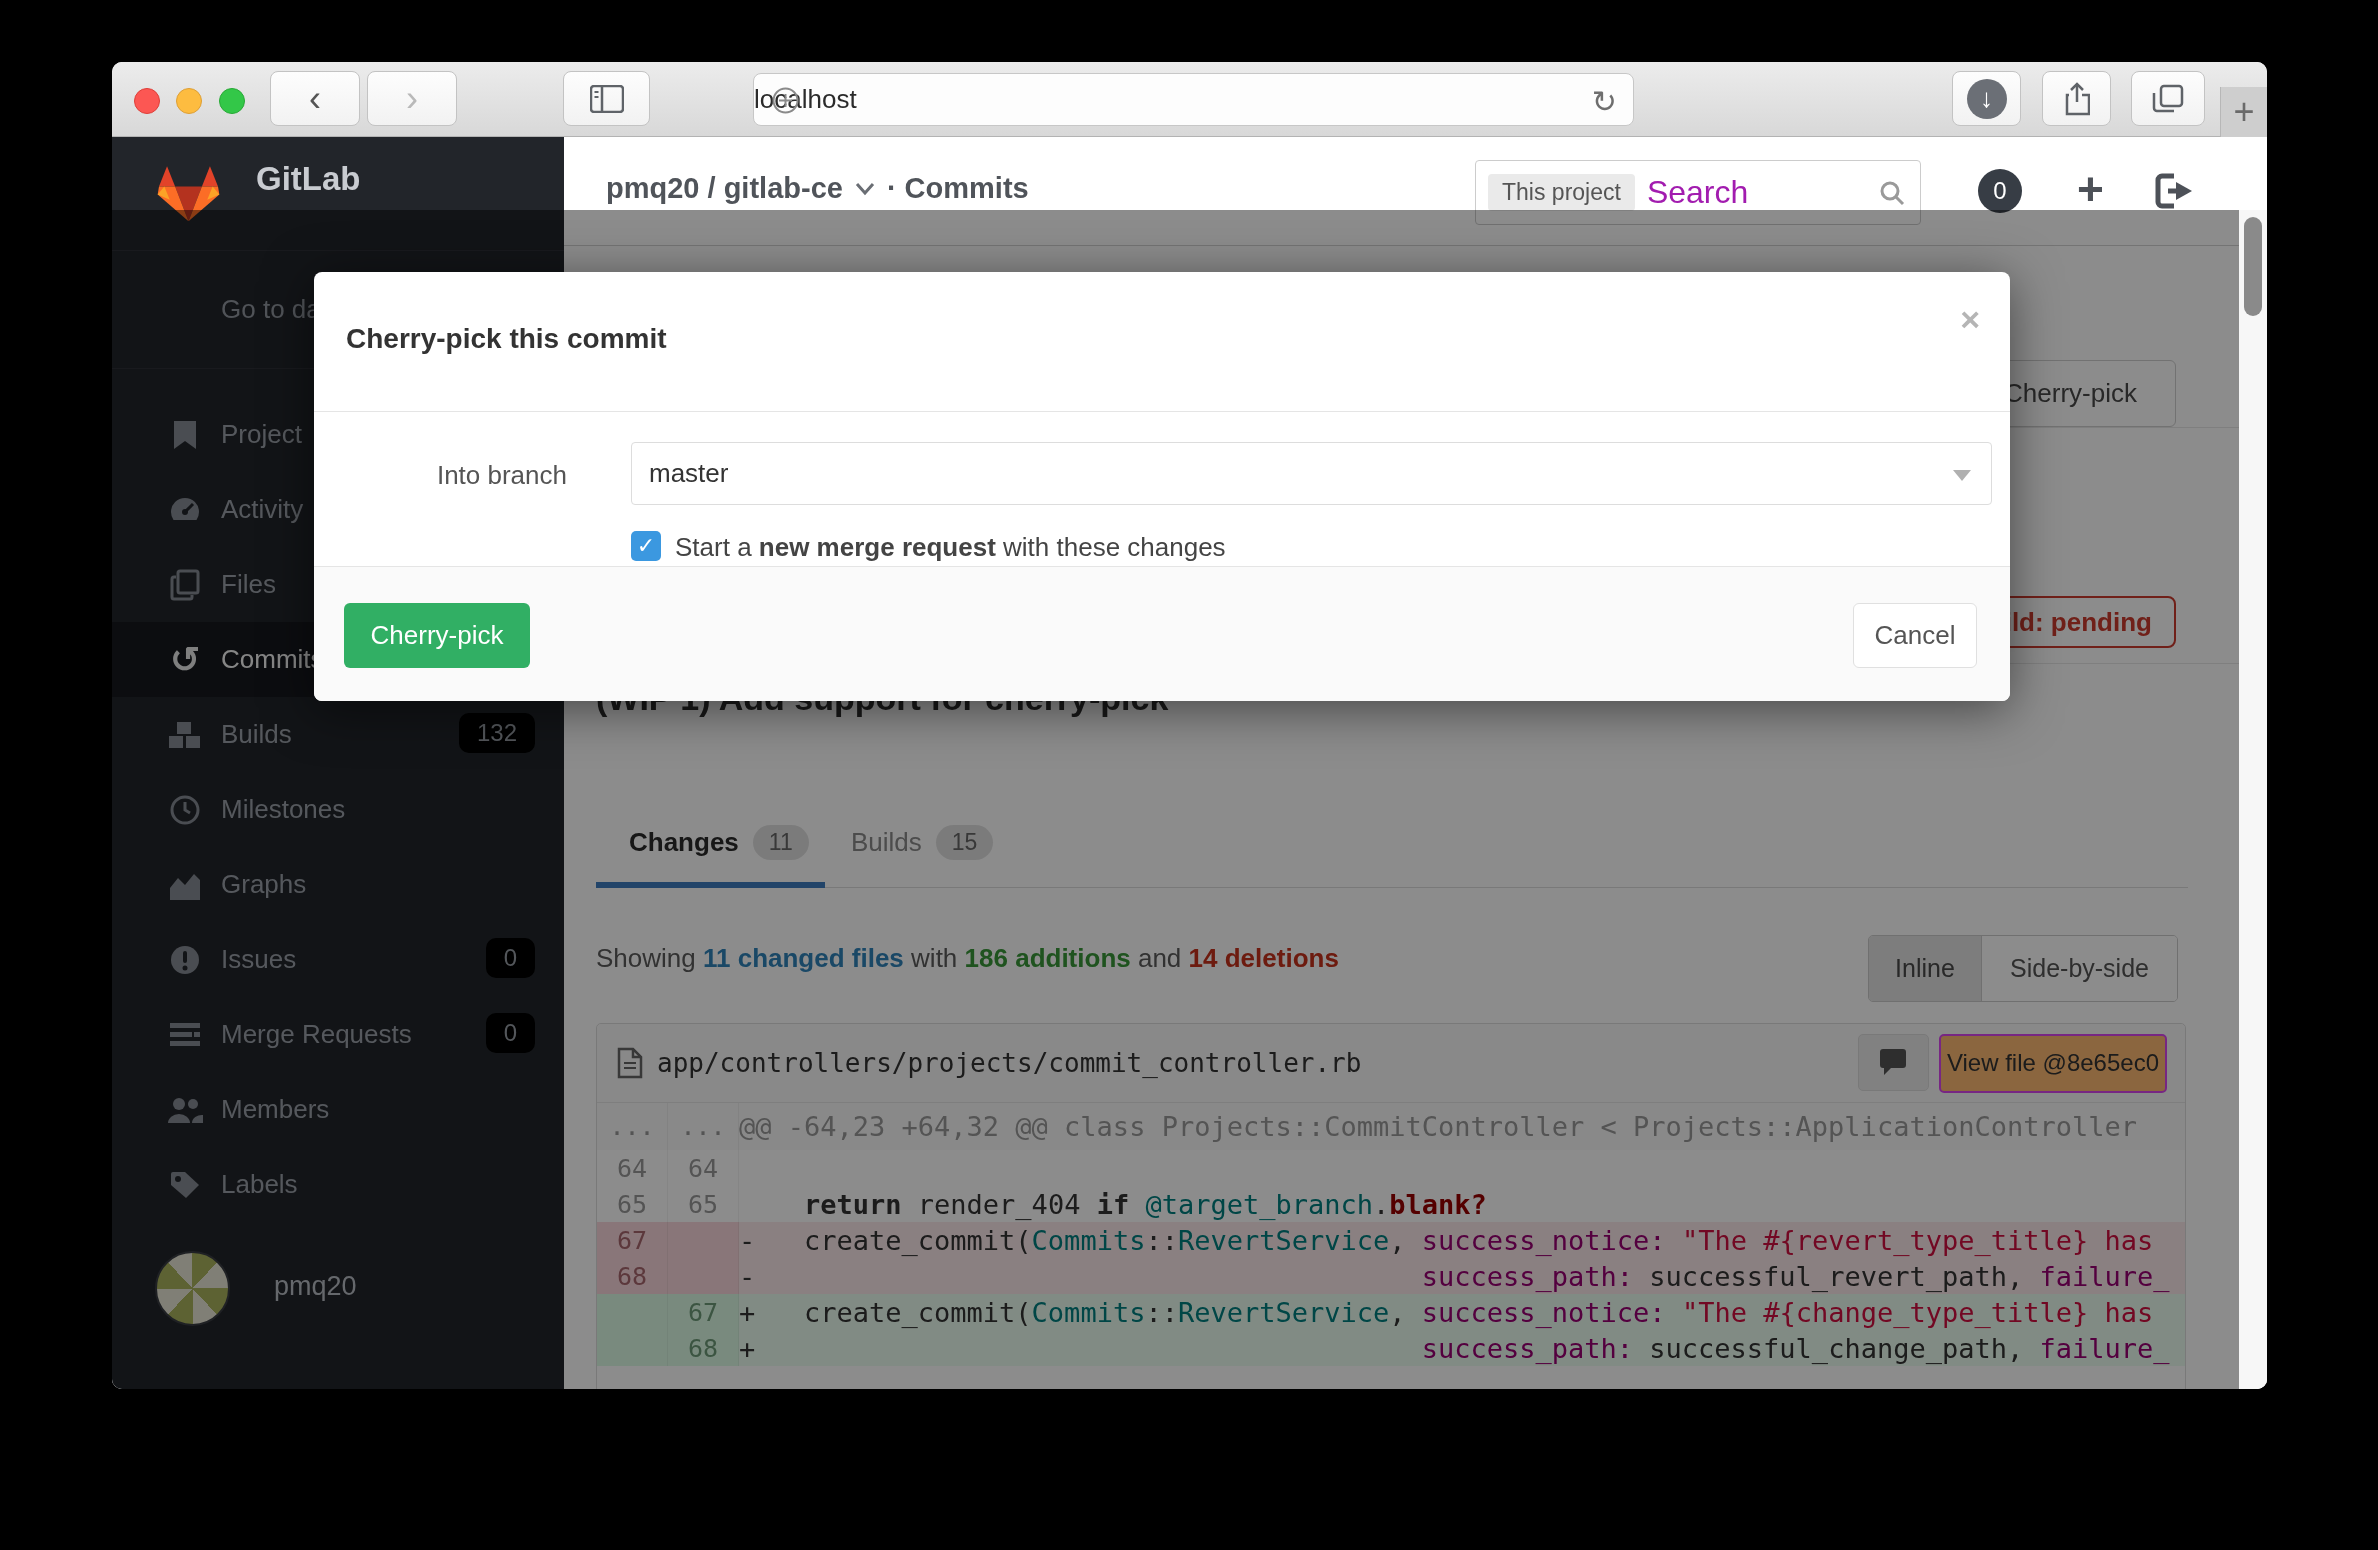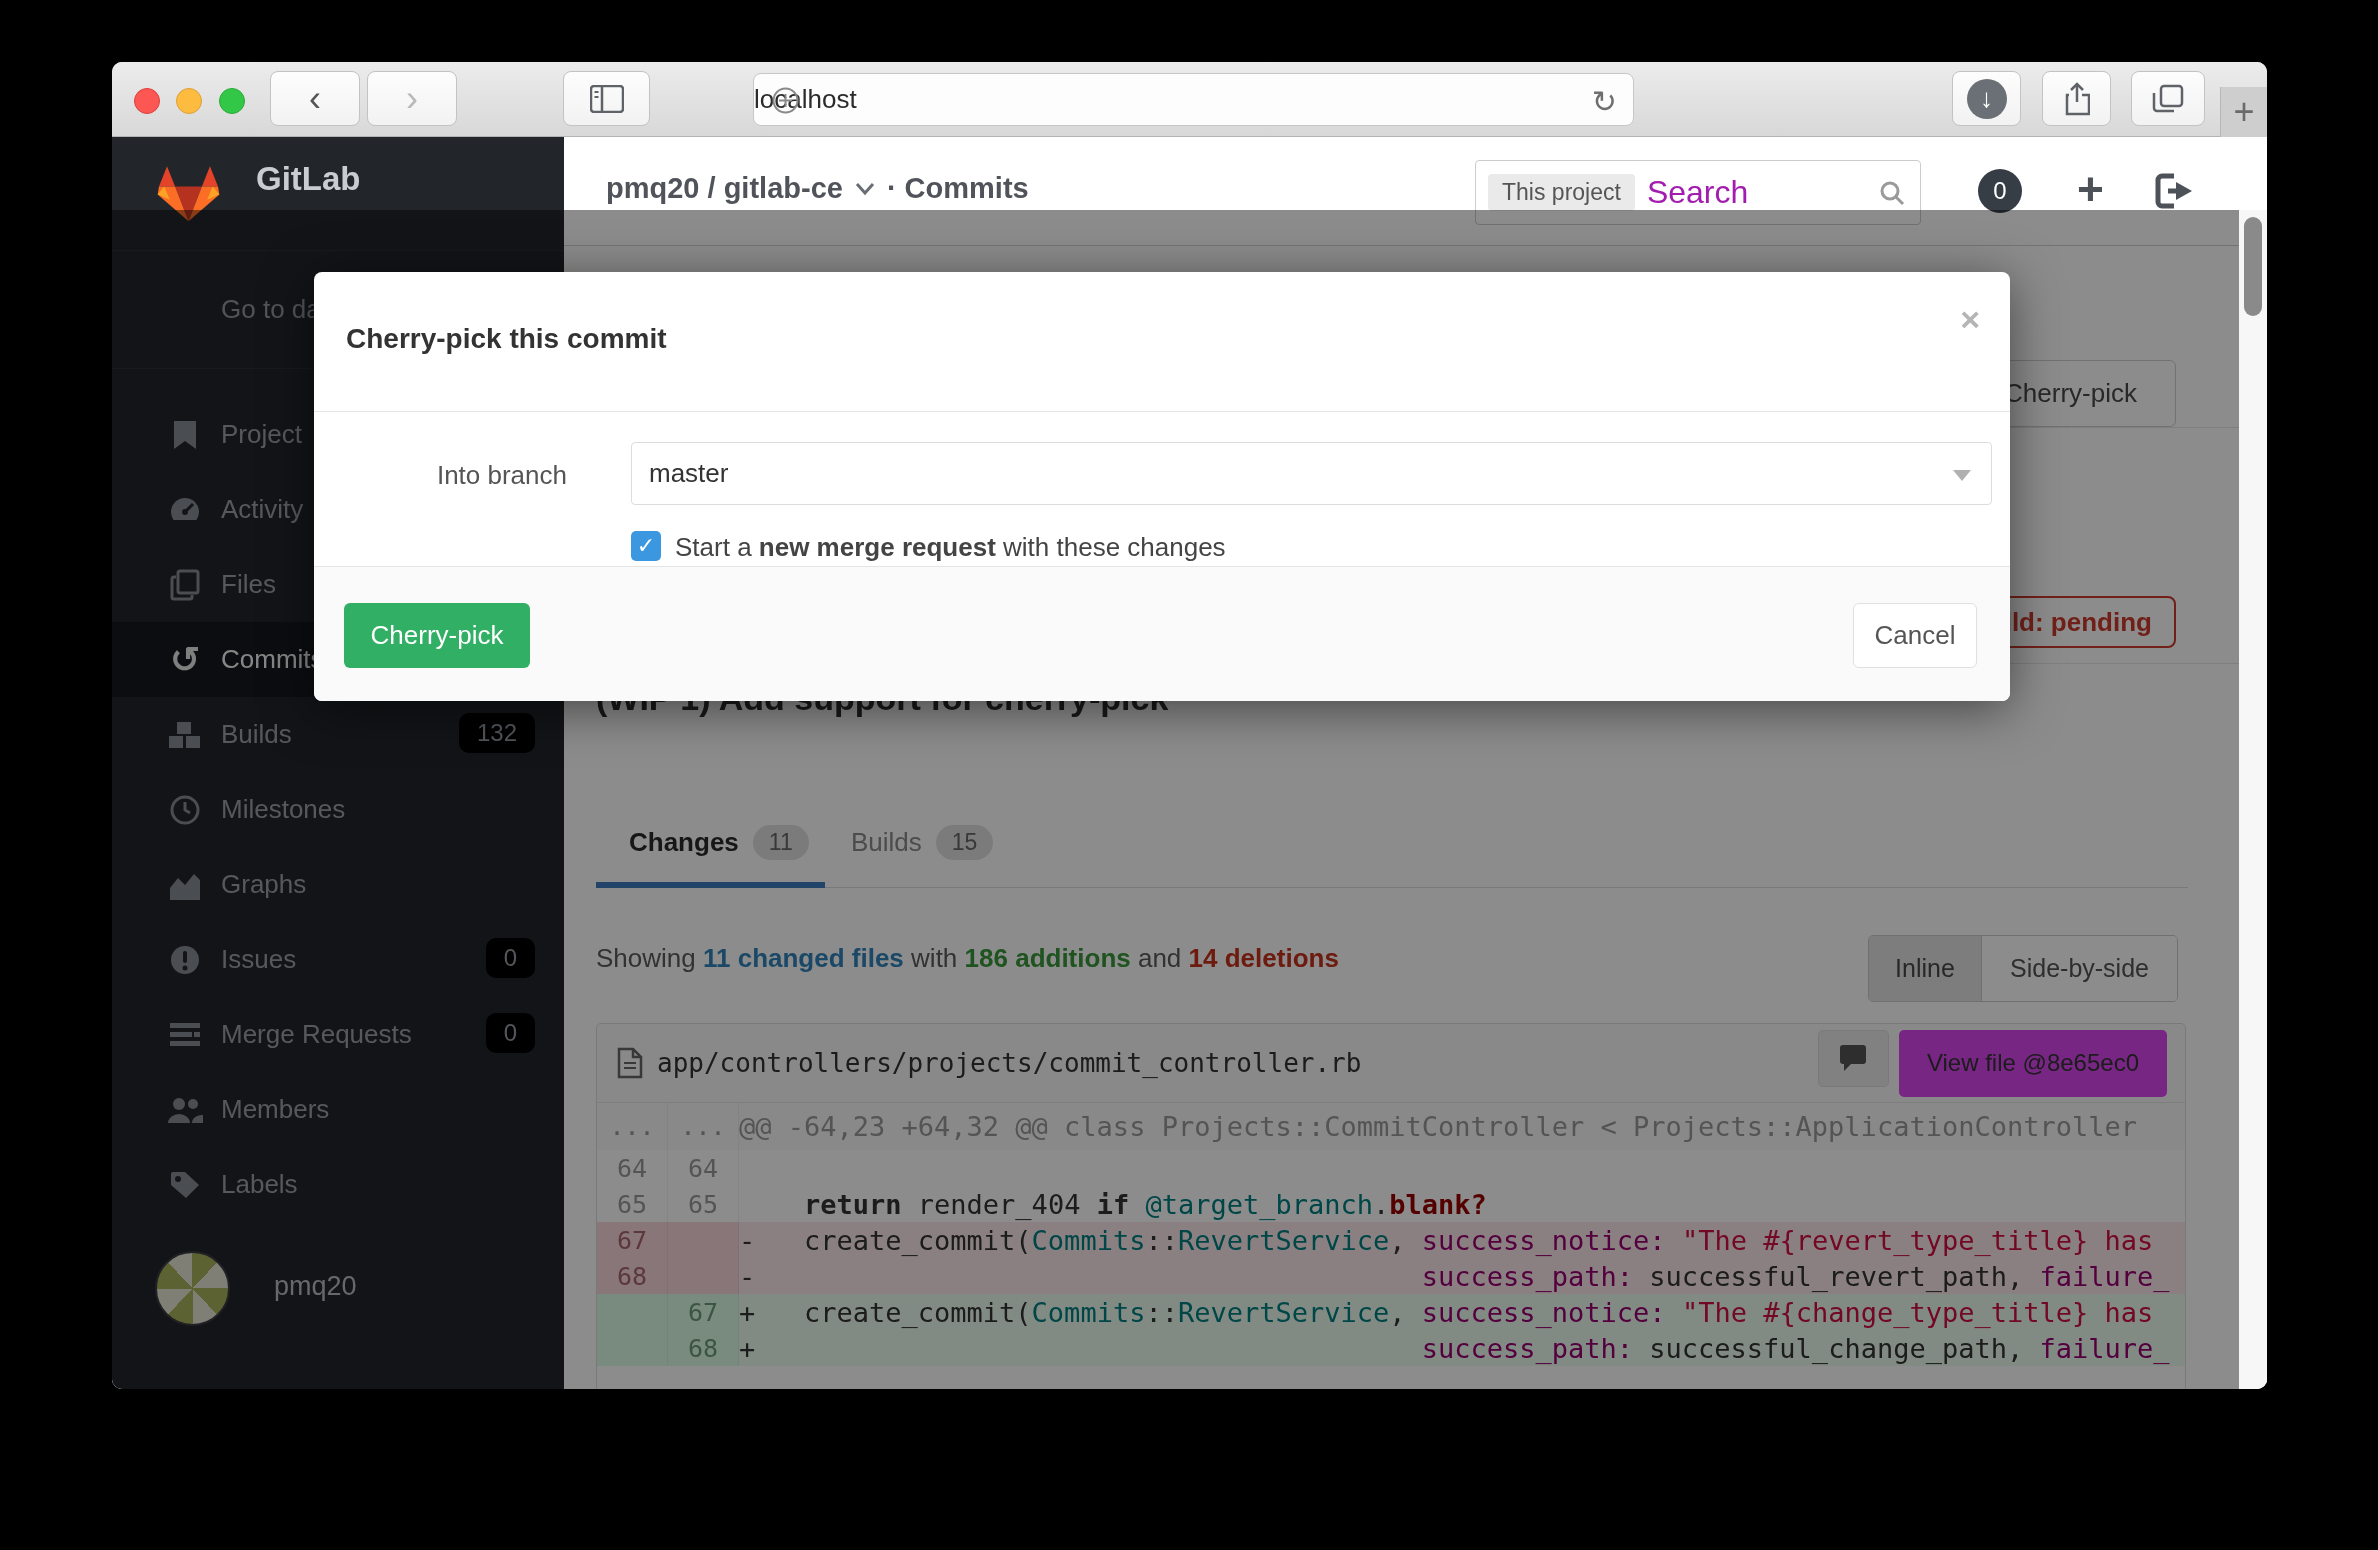--- a/index.html
+++ b/index.html
@@ -89,22 +89,22 @@
   #seg-side{width:195px;background:#fff;color:#555;}
   
   #diffbox{position:absolute;left:484px;top:887px;width:1590px;height:465px;border:1px solid #ddd;
     border-radius:5px;background:#fff;box-sizing:border-box;overflow:hidden;}
   #diffhead{height:78px;background:#fafafa;border-bottom:1px solid #e5e5e5;display:flex;align-items:center;
     border-radius:5px 5px 0 0;}
   #filepath{margin-left:14px;font-family:"DejaVu Sans Mono",monospace;font-size:26px;color:#333;}
   #diffheadbtns{margin-left:auto;margin-right:18px;display:flex;gap:10px;}
   #commentbtn{width:69px;height:55px;background:#ececec;border:1px solid #ddd;border-radius:5px;
     display:flex;align-items:center;justify-content:center;color:#555;}
-  #viewfilebtn{height:55px;background:#d946ef;border:6px solid #d946ef;border-radius:5px;color:#333;
-    font-size:24px;display:flex;align-items:center;padding:0 22px;}
+  #viewfilebtn{height:55px;background:#fdba74;border:2px solid #d946ef;border-radius:5px;color:#333;
+    font-size:24px;display:flex;align-items:center;padding:0 6px;}
   table.diff{border-collapse:collapse;width:100%;font-family:"DejaVu Sans Mono",monospace;font-size:27px;}
   table.diff td{padding:0;height:36px;vertical-align:middle;}
   td.lnum{width:70px;min-width:70px;text-align:center;color:#999;font-size:25px;
     border-right:1px solid rgba(0,0,0,0.05);}
   td.codecell{white-space:pre;overflow:hidden;padding-left:8px;color:#333;}
   tr.match td{height:47px;background:#fafafa;color:#999;}
   tr.match td.codecell{color:#999;}
   tr.ctx td{background:#fff;}
   tr.old td.codecell{background:#fbe9eb;}
   tr.old td.lnum{background:#f9d7dc;color:#a8676e;}

